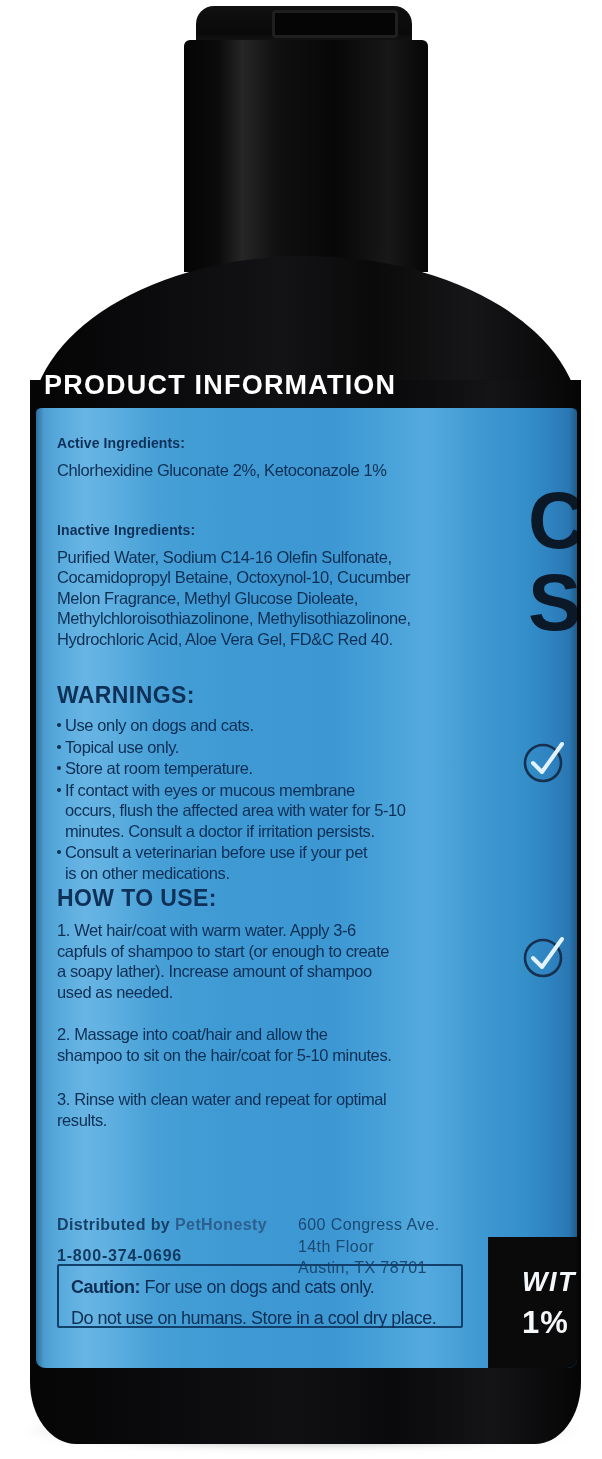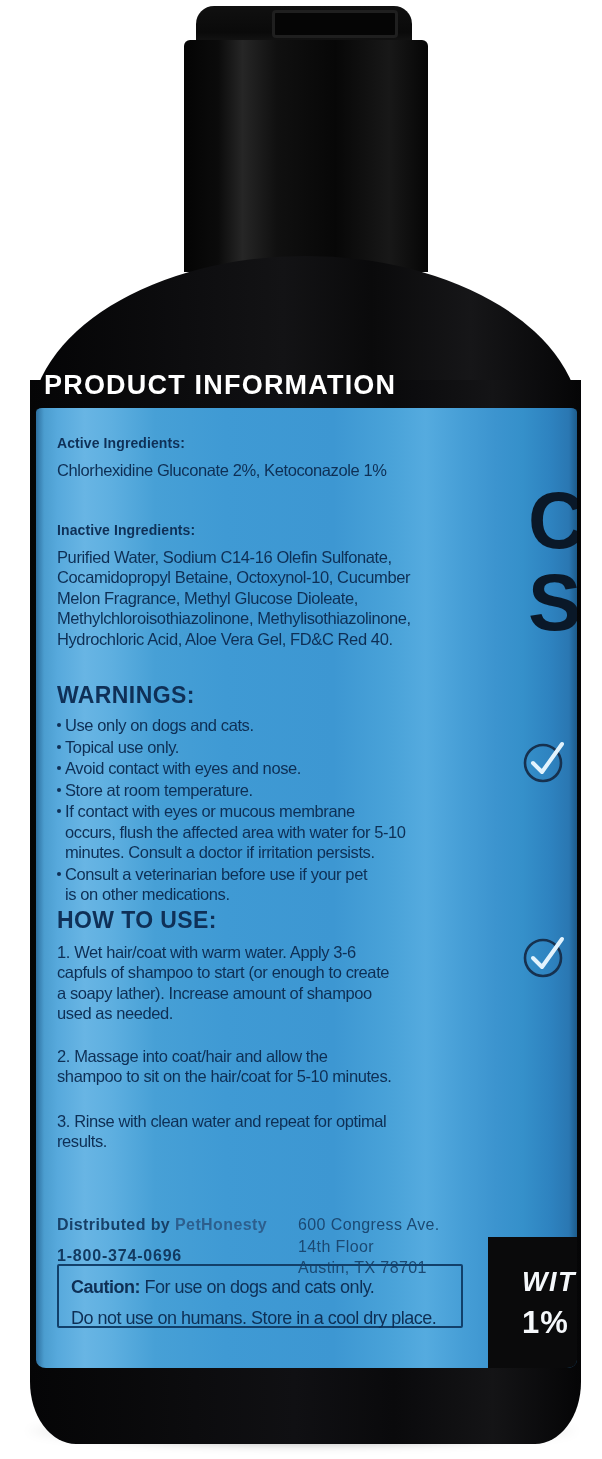--- a/index.html
+++ b/index.html
@@ -137,24 +137,20 @@
 
     <div class="h-big mt32">WARNINGS:</div>
     <div class="bullets">
       <div class="bullet-item">
           <span class="dot"></span>
           <span class="body-txt">Use only on dogs and cats.</span>
         </div>
       <div class="bullet-item">
           <span class="dot"></span>
           <span class="body-txt">Topical use only.</span>
-        </div>
-      <div class="bullet-item">
-          <span class="dot"></span>
-          <span class="body-txt">Avoid contact with eyes and nose.</span>
         </div>
       <div class="bullet-item">
           <span class="dot"></span>
           <span class="body-txt">Store at room temperature.</span>
         </div>
       <div class="bullet-item">
           <span class="dot"></span>
           <span class="body-txt">If contact with eyes or mucous membrane
 occurs, flush the affected area with water for 5-10
 minutes. Consult a doctor if irritation persists.</span>

